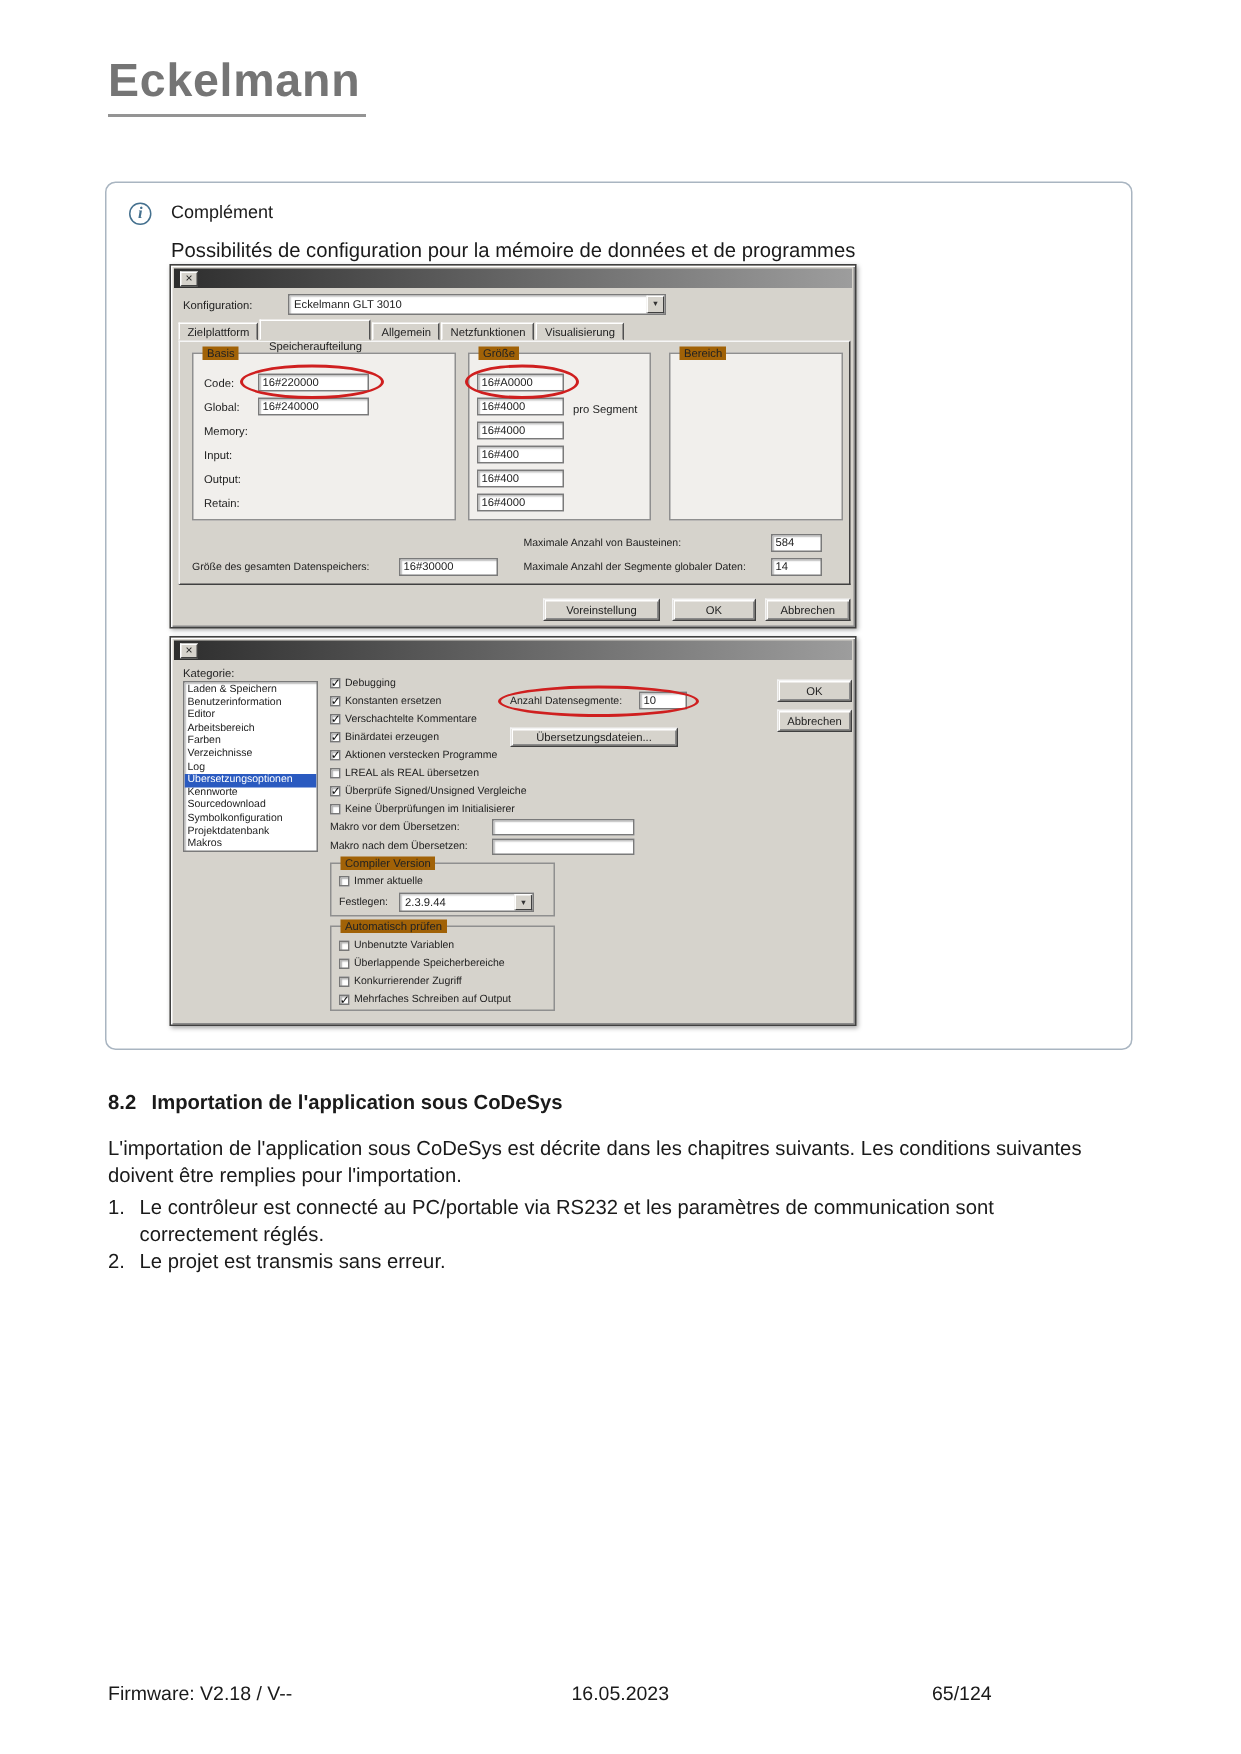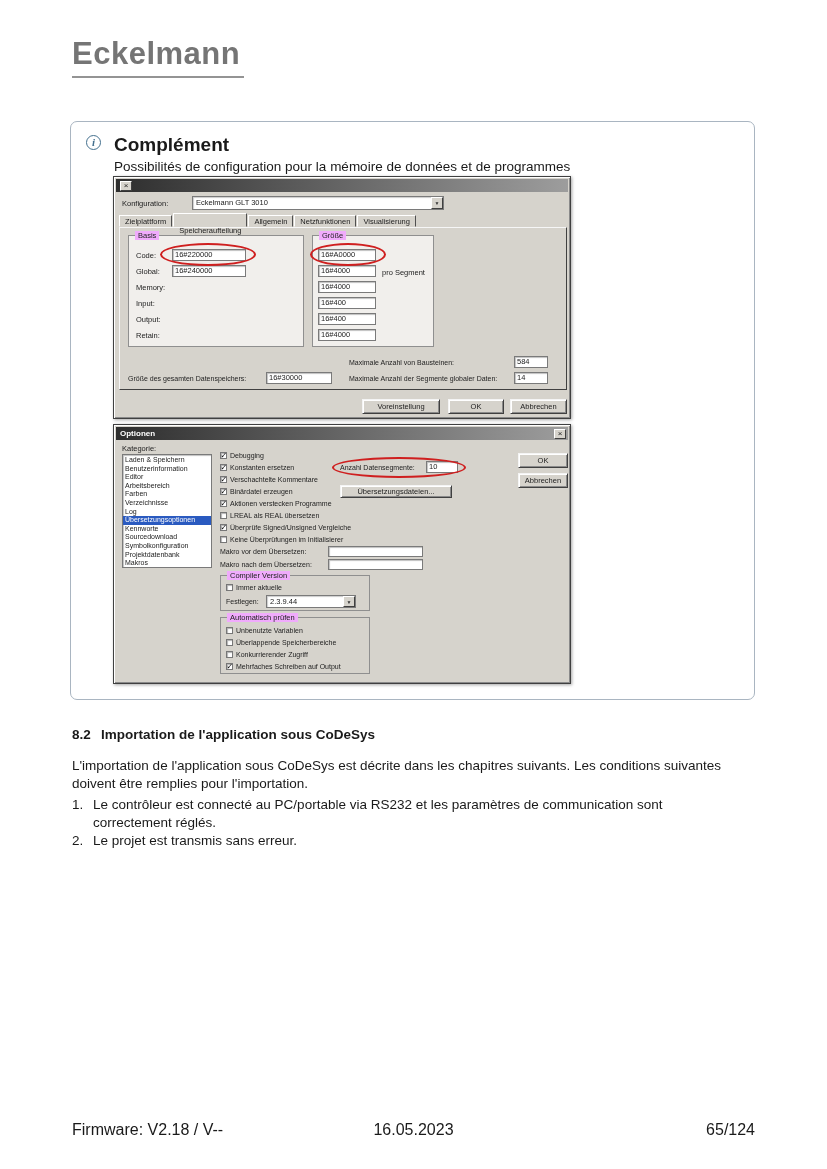--- a/index.html
+++ b/index.html
@@ -16,21 +16,21 @@
   .logo-wrap { position: absolute; left: 72px; top: 36px; border-bottom: 2px solid #949494; padding: 0 4px 4px 0; }
   .logo-text { font-size: 31px; font-weight: bold; color: #757575; letter-spacing: 0.5px; }
 
   
   .infobox { position: absolute; left: 70px; top: 121px; width: 685px; height: 579px;
              border: 1px solid #a9b5c1; border-radius: 7px; background: #ffffff; }
   .info-icon { position: absolute; left: 15px; top: 13px; width: 15px; height: 15px;
                border: 1px solid #44708e; border-radius: 50%; color: #44708e;
                font-size: 11px; font-weight: bold; font-style: italic; text-align: center; line-height: 13px;
                font-family: "Liberation Serif", serif; }
-  .info-title { position: absolute; left: 43px; top: 12px; font-size: 19px; font-weight: bold; }
+  .info-title { position: absolute; left: 43px; top: 12px; font-size: 12px; font-weight: normal; }
   .info-text  { position: absolute; left: 43px; top: 37px; font-size: 13.5px; }
 
   
   .dlg { position: absolute; background: #d6d3cc; border: 1px solid #404040;
          box-shadow: inset 1px 1px 0 #ffffff, inset -1px -1px 0 #8a8a8a, 1px 1px 3px rgba(0,0,0,0.35);
          font-size: 7.5px; color: #222; }
   .dlg1 { left: 42px; top: 54px;  width: 458px; height: 243px; }
   .dlg2 { left: 42px; top: 302px; width: 458px; height: 260px; }
   .titlebar { position: absolute; left: 2px; top: 2px; right: 2px; height: 13px;
               background: linear-gradient(90deg, #2e2e2e, #9d9d9d);
@@ -60,21 +60,21 @@
 
   .tabs { position: absolute; left: 5px; top: 38px; height: 12px; display: flex; align-items: flex-end; }
   .tab { background: #d6d3cc; border: 1px solid; border-color: #ffffff #505050 #d6d3cc #ffffff;
          padding: 1px 5px 0 5px; font-size: 7.5px; height: 12px; margin-right: 1px; white-space: nowrap; }
   .tab.active { height: 14px; padding-top: 12px; position: relative; z-index: 3; }
   .tabpage { position: absolute; left: 5px; top: 50px; width: 448px; height: 163px;
              background: #d6d3cc; border: 1px solid; border-color: #f6f6f6 #404040 #404040 #f6f6f6; }
 
   .grp { position: absolute; border: 1px solid #8f8f8f; background: #f1efec; }
   .grp.flat { background: transparent; }
-  .grp .legend { position: absolute; top: -5px; left: 6px; background: #f0abfc; padding: 0 3px;
+  .grp .legend { position: absolute; top: -5px; left: 6px; background: #a16207; padding: 0 3px;
                  font-size: 7.5px; white-space: nowrap; }
 
   .listbox { position: absolute; left: 8px; top: 29px; width: 90px; height: 114px; background: #ffffff;
              border: 1px solid #7a7a7a; box-shadow: inset 1px 1px 1px rgba(0,0,0,0.25);
              overflow: hidden; padding-top: 1px; }
   .litem { font-size: 7px; line-height: 8.6px; padding-left: 2px; white-space: nowrap; color: #222; }
   .litem.selected { background: #2a5ac0; color: #ffffff; }
 
   .chkrow { position: absolute; display: flex; align-items: center; gap: 3px; height: 9px; }
   .cbx { width: 7px; height: 7px; background: #ffffff; border: 1px solid #777;
@@ -86,24 +86,24 @@
 
   
   .sec-heading { position: absolute; left: 72px; top: 727px; font-size: 13.5px; font-weight: bold; }
   .sec-num { display: inline-block; width: 29px; }
   .intro { position: absolute; left: 72px; top: 757px; width: 692px; font-size: 13.5px; line-height: 18px; }
   .olist { position: absolute; left: 72px; top: 796px; width: 660px; font-size: 13.5px; line-height: 18px; }
   .li-row { display: flex; }
   .li-num { width: 21px; flex: 0 0 auto; }
   .li-text { width: 614px; }
 
-  .footer { position: absolute; left: 72px; right: 72px; top: 1121px; font-size: 16px; display: flex; }
+  .footer { position: absolute; left: 72px; right: 72px; top: 1121px; font-size: 13px; display: flex; }
   .f-left { flex: 1; text-align: left; }
   .f-center { flex: 1; text-align: center; }
-  .f-right { flex: 1; text-align: right; }
+  .f-right { flex: 1; text-align: center; }
 </style>
 </head>
 <body>
 
 <div class="page">
 
   <div class="logo-wrap">
     <span class="logo-text">Eckelmann</span>
   </div>
 
@@ -131,20 +131,23 @@
         <div class="tab">Visualisierung</div>
       </div>
       <div class="tabpage"></div>
 
       <div class="grp" style="left:14px;top:58px;width:176px;height:112px">
         <span class="legend">Basis</span>
       </div>
       <div class="grp" style="left:198px;top:58px;width:122px;height:112px">
         <span class="legend">Größe</span>
       </div>
+      <div class="grp" style="left:332px;top:58px;width:116px;height:112px">
+        <span class="legend">Bereich</span>
+      </div>
 
       <span class="dlbl" style="left:22px;top:74px">Code:</span>
       <span class="dlbl" style="left:22px;top:90px">Global:</span>
       <span class="dlbl" style="left:22px;top:106px">Memory:</span>
       <span class="dlbl" style="left:22px;top:122px">Input:</span>
       <span class="dlbl" style="left:22px;top:138px">Output:</span>
       <span class="dlbl" style="left:22px;top:154px">Retain:</span>
 
       <div class="tfield" style="left:58px;top:72px;width:74px">16#220000</div>
       <div class="tfield" style="left:58px;top:88px;width:74px">16#240000</div>
@@ -170,21 +173,20 @@
       <span class="dlbl small" style="left:235px;top:198px">Maximale Anzahl der Segmente globaler Daten:</span>
       <div class="tfield" style="left:400px;top:195px;width:34px">14</div>
 
       <div class="btn" style="left:248px;top:222px;width:78px">Voreinstellung</div>
       <div class="btn" style="left:334px;top:222px;width:56px">OK</div>
       <div class="btn" style="left:396px;top:222px;width:57px">Abbrechen</div>
     </div>
 
     <div class="dlg dlg2">
       <div class="titlebar">
-        <span class="title-text">Optionen</span>
         <span class="close">×</span>
       </div>
 
       <span class="dlbl" style="left:8px;top:19px">Kategorie:</span>
       <div class="listbox">
         <div class="litem">Laden &amp; Speichern</div>
         <div class="litem">Benutzerinformation</div>
         <div class="litem">Editor</div>
         <div class="litem">Arbeitsbereich</div>
         <div class="litem">Farben</div>

